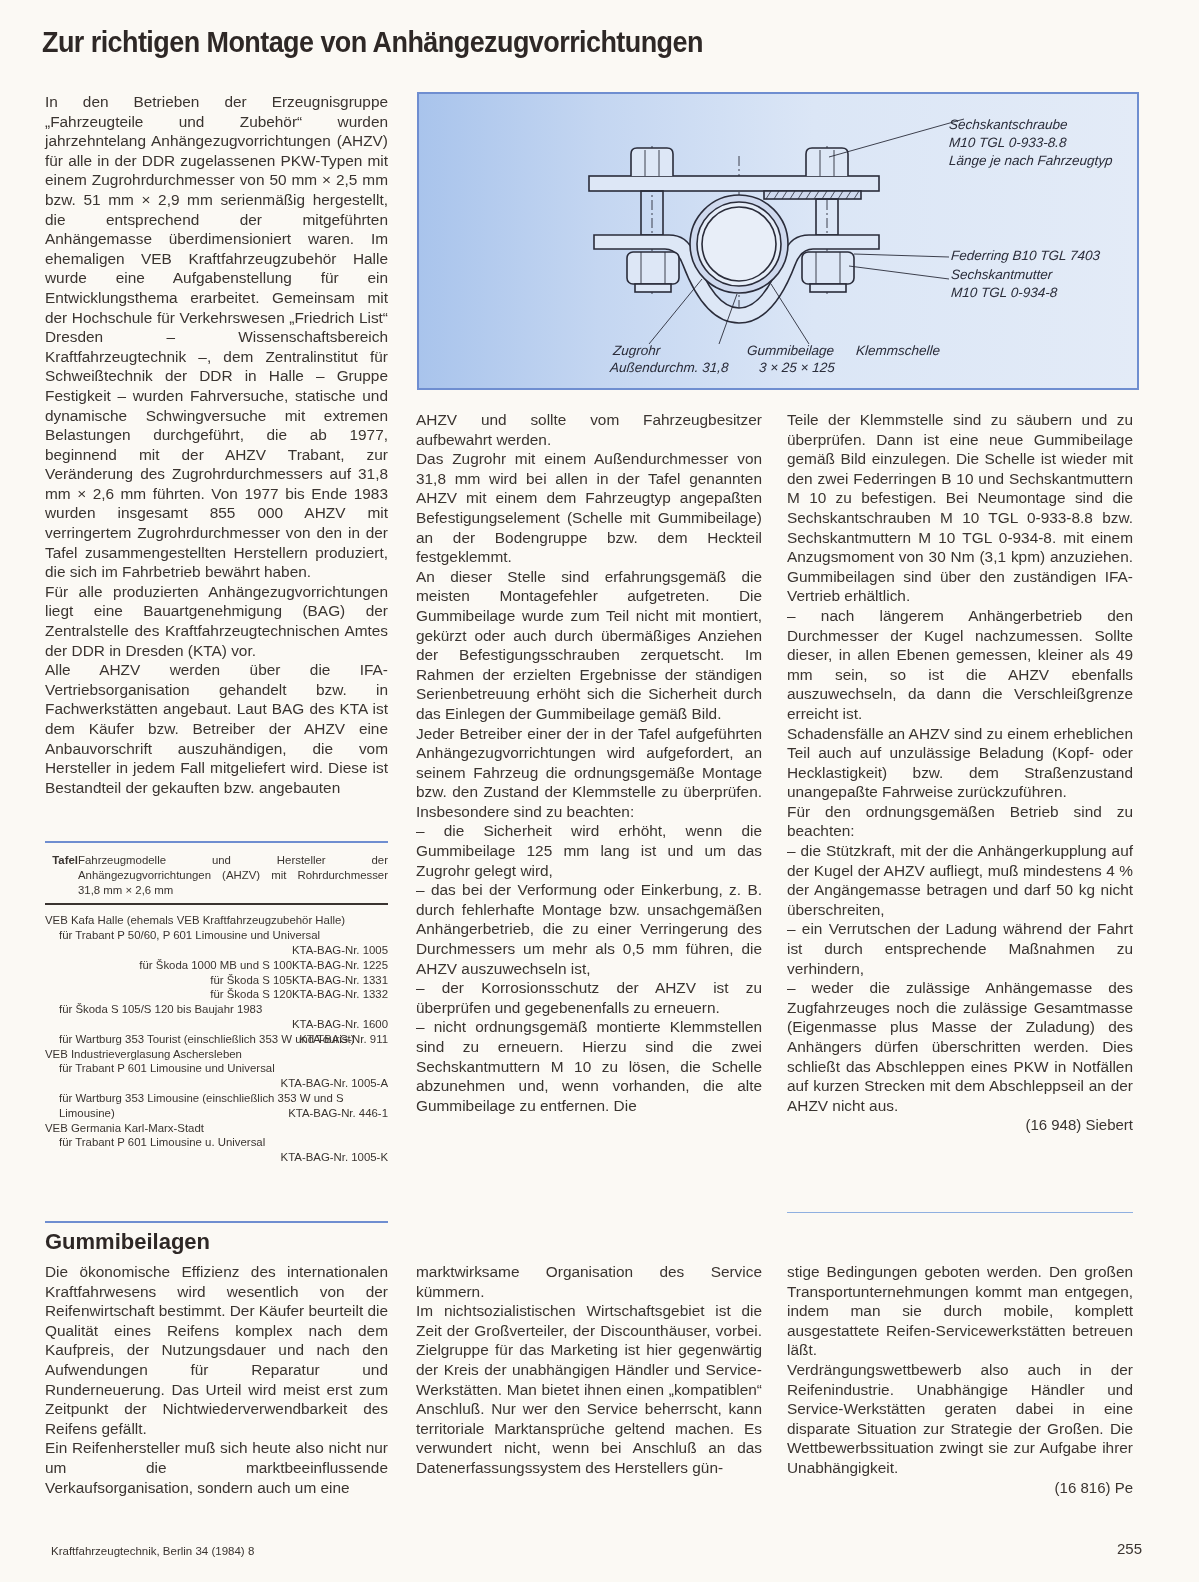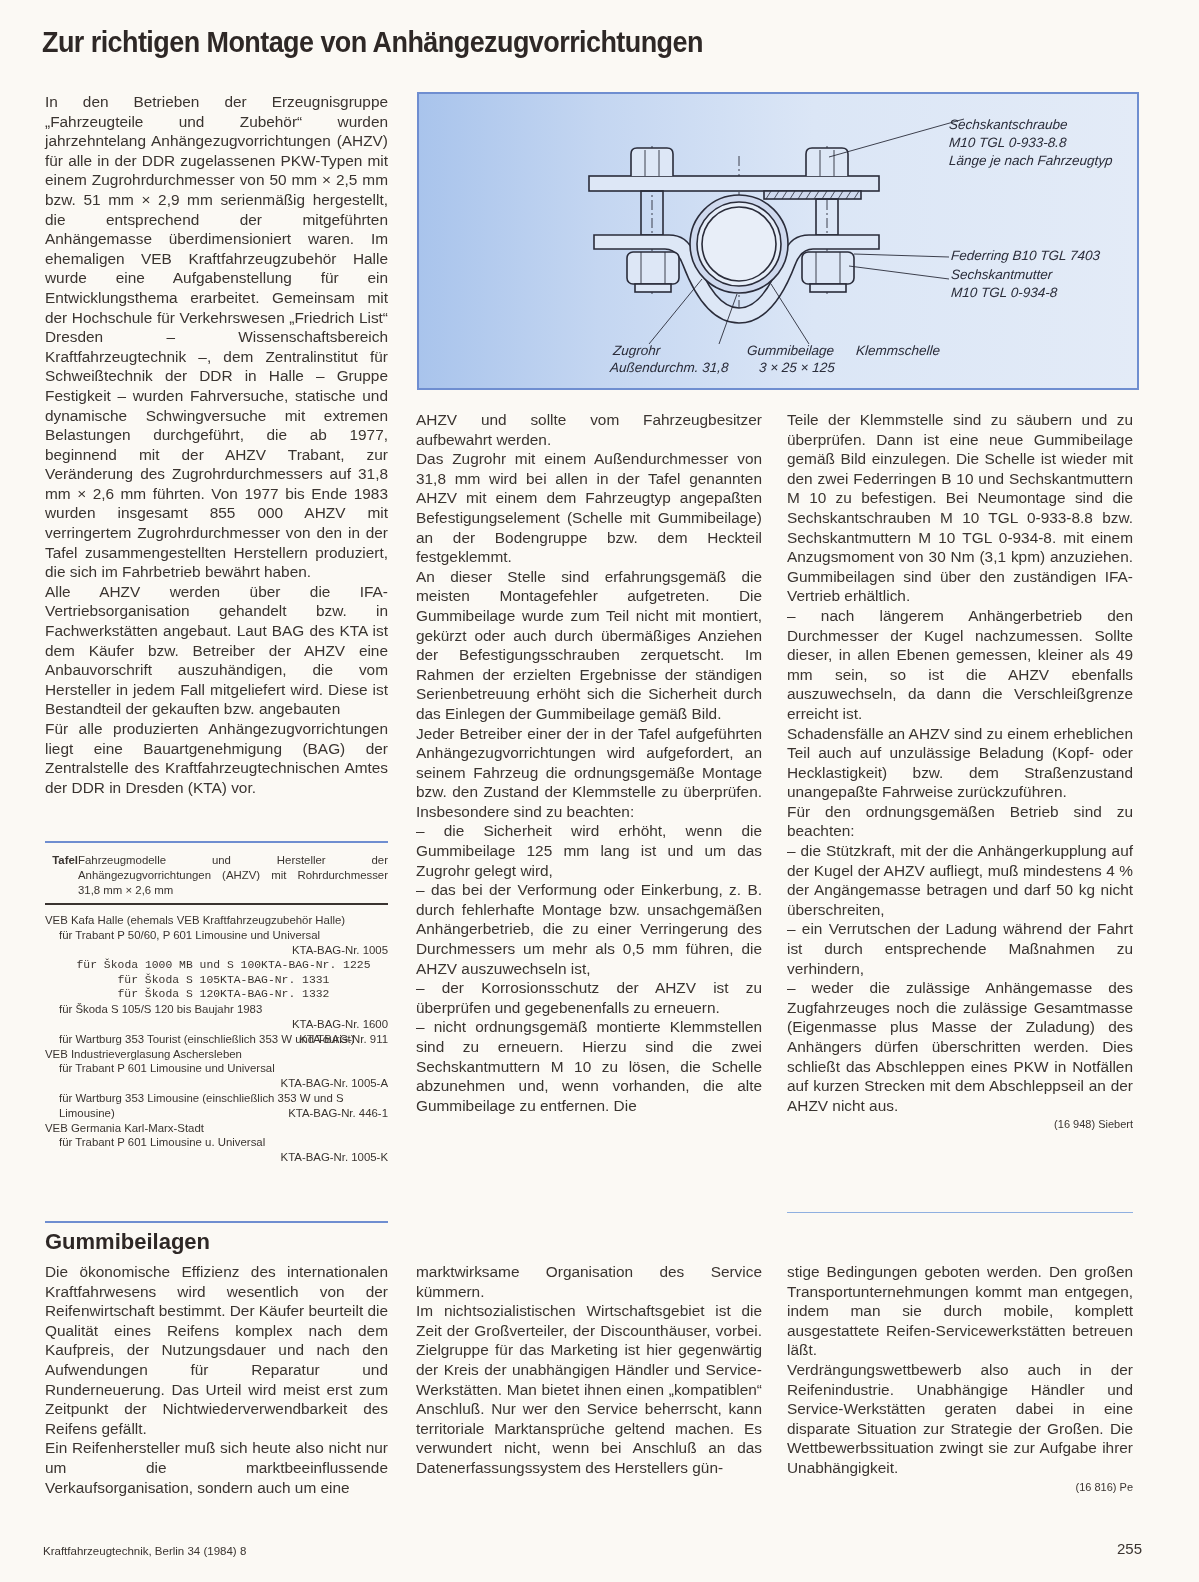--- a/index.html
+++ b/index.html
@@ -25,40 +25,40 @@
   .flabel { position: absolute; font-style: italic; font-size: 13.5px; line-height: 17px; color: #2b2d3a; white-space: nowrap; transform: skewX(-4deg); }
   .tafel { position: absolute; left: 45px; top: 853px; width: 343px; font-size: 11.4px; line-height: 14.8px; }
   .tafel-caption { display: flex; }
   .tafel-caption b { width: 33px; flex: none; text-align: right; }
   .tafel-caption span { text-align: justify; }
   .tafel-rule { height: 2px; background: #3a3430; margin: 6px 0 8px 0; }
   .tafel-top-rule { position: absolute; left: 45px; top: 841px; width: 343px; height: 2px; background: #6f8ed0; }
   .t-mfr { }
   .t-entry { padding-left: 14px; }
   .t-nr { text-align: right; }
-  .t-line { display: flex; justify-content: center; font-family: Liberation Mono, monospace; }
+  .t-line { display: flex; justify-content: flex-end; }
   .sep-right { position: absolute; left: 787px; top: 1212px; width: 346px; height: 1px; background: #8fb0e0; }
   .sep-left { position: absolute; left: 45px; top: 1221px; width: 343px; height: 2px; background: #6f8ed0; }
   .h2 { position: absolute; left: 45px; top: 1229px; font-size: 22px; font-weight: bold; color: #2e2826; margin: 0; }
   .r1 { left: 45px; top: 1262px; width: 343px; }
   .r2 { left: 416px; top: 1262px; width: 346px; }
   .r3 { left: 787px; top: 1262px; width: 346px; }
-  .sig { text-align: right; font-size: 11px; margin-top: 10px; }
-  .footer-left { position: absolute; left: 43px; top: 1545px; font-size: 11.5px; color: #3a3430; }
+  .sig { text-align: right; font-size: 15px; margin-top: 10px; }
+  .footer-left { position: absolute; left: 51px; top: 1545px; font-size: 11.5px; color: #3a3430; }
   .footer-right { position: absolute; left: 1117px; top: 1540px; font-size: 15px; text-align: right; }
 </style>
 </head>
 <body>
 
 <h1 class="title">Zur richtigen Montage von Anhängezugvorrichtungen</h1>
 
 <div class="col c1">
   <p>In den Betrieben der Erzeugnisgruppe „Fahrzeugteile und Zubehör“ wurden jahrzehntelang Anhängezugvorrichtungen (AHZV) für alle in der DDR zugelassenen PKW-Typen mit einem Zugrohrdurchmesser von 50 mm × 2,5 mm bzw. 51 mm × 2,9 mm serienmäßig hergestellt, die entsprechend der mitgeführten Anhängemasse überdimensioniert waren. Im ehemaligen VEB Kraftfahrzeugzubehör Halle wurde eine Aufgabenstellung für ein Entwicklungsthema erarbeitet. Gemeinsam mit der Hochschule für Verkehrswesen „Friedrich List“ Dresden – Wissenschaftsbereich Kraftfahrzeugtechnik –, dem Zentralinstitut für Schweißtechnik der DDR in Halle – Gruppe Festigkeit – wurden Fahrversuche, statische und dynamische Schwingversuche mit extremen Belastungen durchgeführt, die ab 1977, beginnend mit der AHZV Trabant, zur Veränderung des Zugrohrdurchmessers auf 31,8 mm × 2,6 mm führten. Von 1977 bis Ende 1983 wurden insgesamt 855 000 AHZV mit verringertem Zugrohrdurchmesser von den in der Tafel zusammengestellten Herstellern produziert, die sich im Fahrbetrieb bewährt haben.</p>
+  <p>Für alle produzierten Anhängezugvorrichtungen liegt eine Bauartgenehmigung (BAG) der Zentralstelle des Kraftfahrzeugtechnischen Amtes der DDR in Dresden (KTA) vor.</p>
   <p>Alle AHZV werden über die IFA-Vertriebsorganisation gehandelt bzw. in Fachwerkstätten angebaut. Laut BAG des KTA ist dem Käufer bzw. Betreiber der AHZV eine Anbauvorschrift auszuhändigen, die vom Hersteller in jedem Fall mitgeliefert wird. Diese ist Bestandteil der gekauften bzw. angebauten</p>
-  <p>Für alle produzierten Anhängezugvorrichtungen liegt eine Bauartgenehmigung (BAG) der Zentralstelle des Kraftfahrzeugtechnischen Amtes der DDR in Dresden (KTA) vor.</p>
 </div>
 
 <div class="figure">
   <svg width="718" height="294" viewBox="0 0 718 294">
     <g fill="none" stroke="#2a2c3a" stroke-width="1.6">
 
       <line x1="233" y1="52" x2="233" y2="200" stroke-dasharray="10,3,2,3" stroke-width="0.9"></line>
       <line x1="408" y1="52" x2="408" y2="200" stroke-dasharray="10,3,2,3" stroke-width="0.9"></line>
       <line x1="320" y1="62" x2="320" y2="220" stroke-dasharray="10,3,2,3" stroke-width="0.9"></line>
       <line x1="250" y1="150" x2="390" y2="150" stroke-dasharray="10,3,2,3" stroke-width="0.9"></line>

